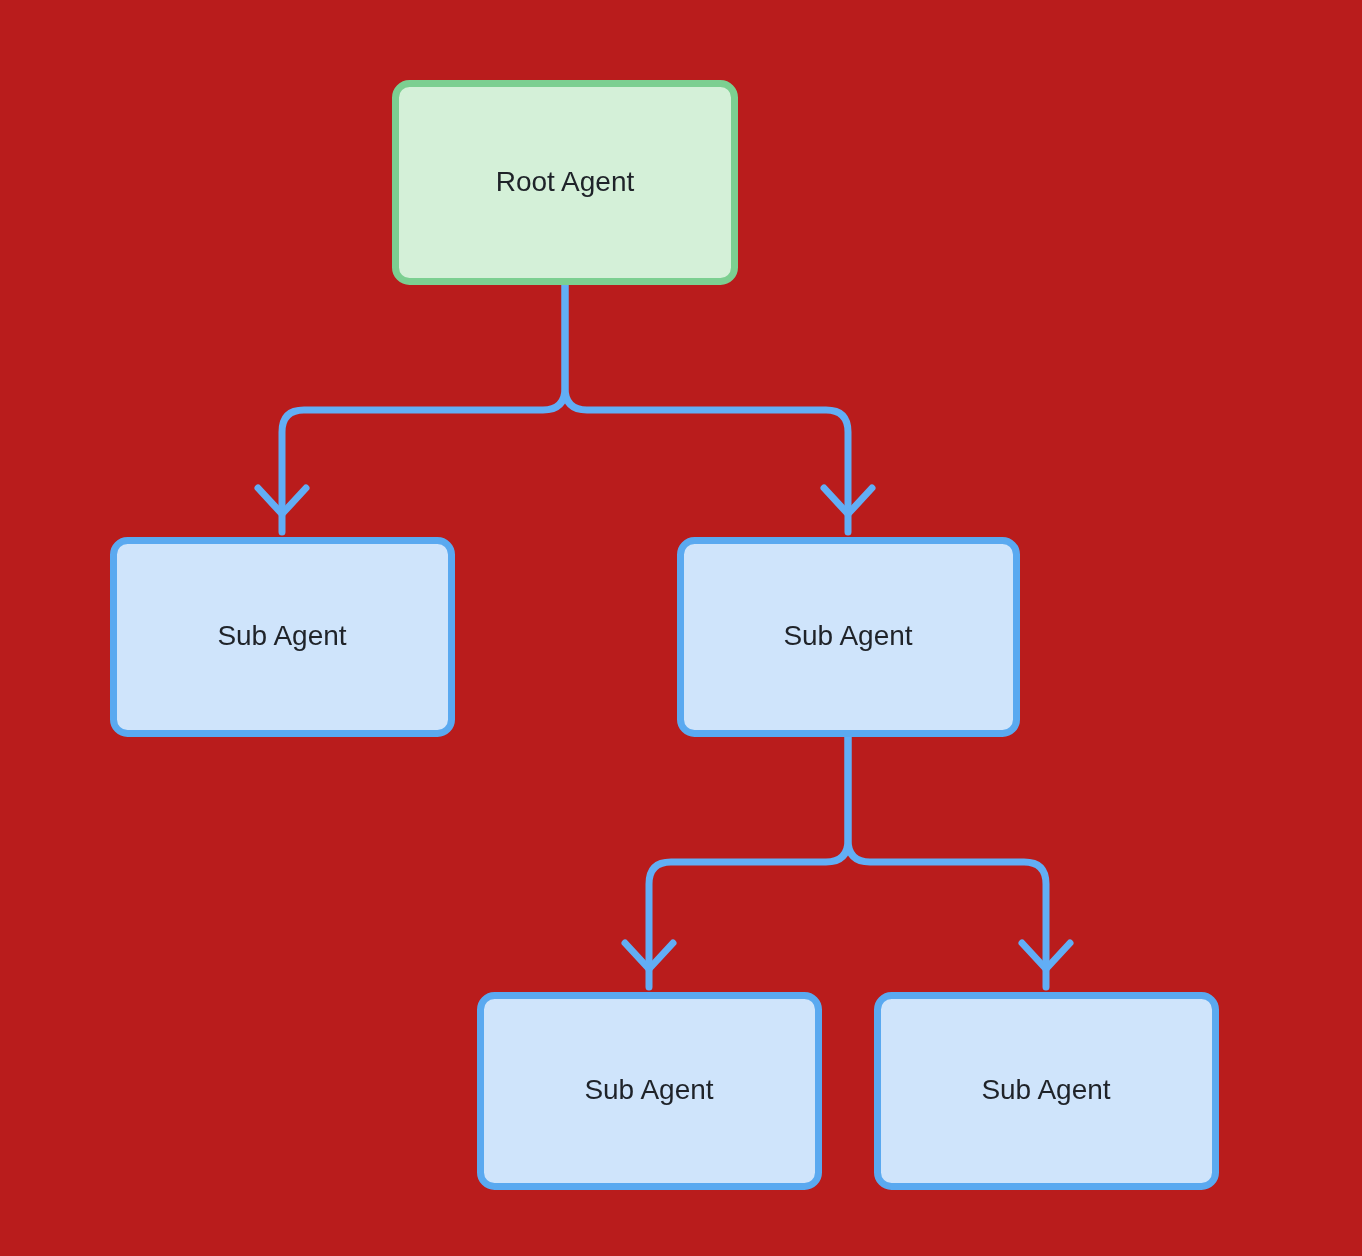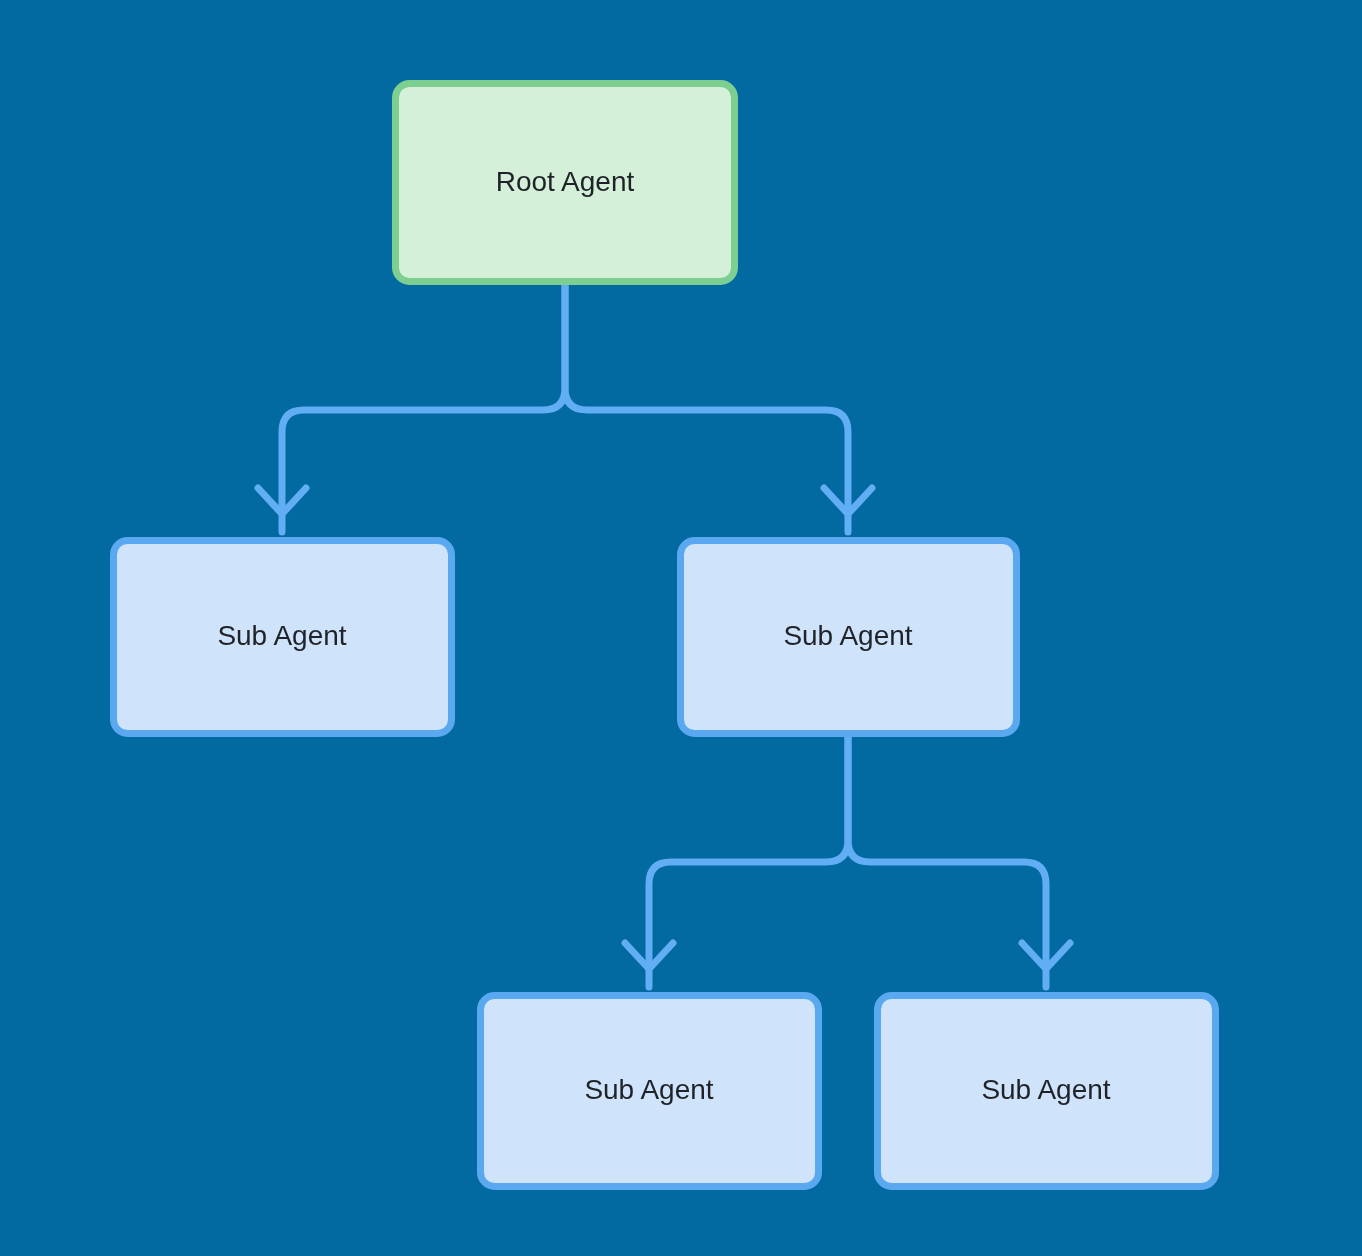--- a/index.html
+++ b/index.html
@@ -46,21 +46,21 @@
     font-family: "Liberation Sans", sans-serif;
     font-size: 28px;
     fill: #1f2329;
     text-anchor: middle;
     dominant-baseline: middle;
   }
 </style>
 </head>
 <body style="background: rgb(255, 255, 255);">
 
-<div id="diagram-root" style="background: #0369a1;">
+<div id="diagram-root" style="background: #b91c1c;">
   <svg class="flow-canvas" viewBox="0 0 1362 1256" xmlns="http://www.w3.org/2000/svg">
     <g id="edges-layer">
         <g>
           <path class="edge-path" d="M 565 285 L 565 388 Q 565 410 543 410 L 304 410 Q 282 410 282 432 L 282 532" stroke="#62aef5" stroke-width="7"></path>
           <path class="arrow-head" d="M 258 488 L 282 514 L 306 488" stroke="#62aef5" stroke-width="7"></path>
         </g>
         <g>
           <path class="edge-path" d="M 565 285 L 565 388 Q 565 410 587 410 L 826 410 Q 848 410 848 432 L 848 532" stroke="#62aef5" stroke-width="7"></path>
           <path class="arrow-head" d="M 824 488 L 848 514 L 872 488" stroke="#62aef5" stroke-width="7"></path>
         </g>

